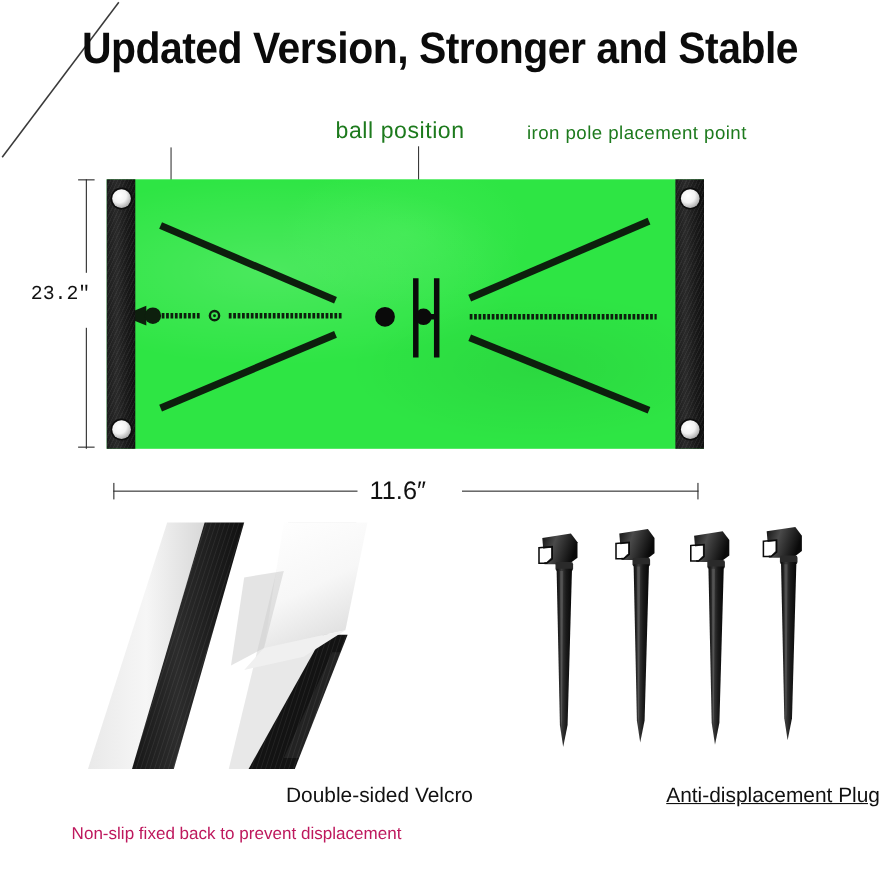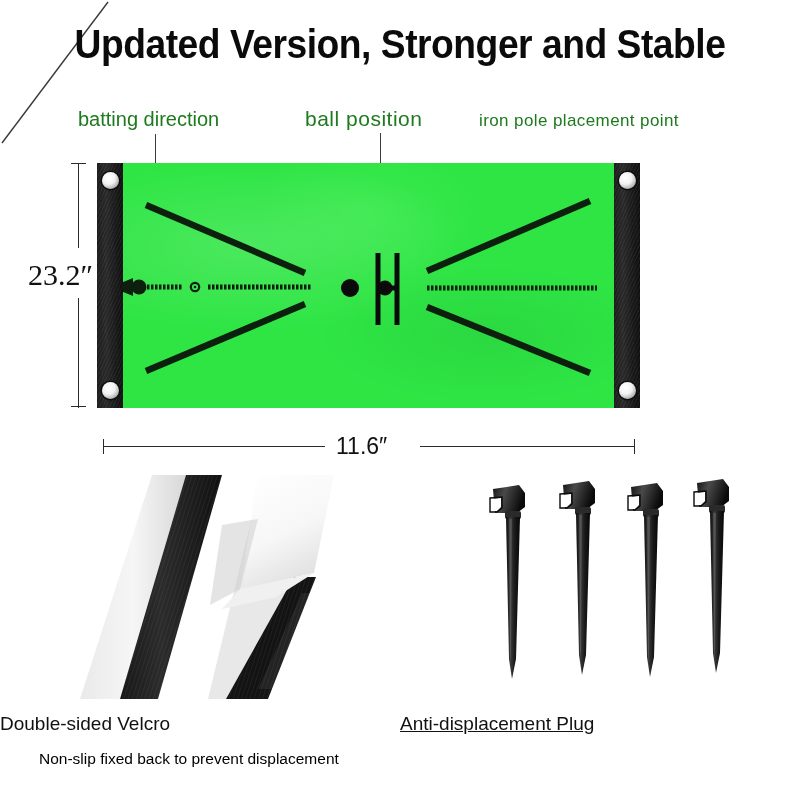--- a/index.html
+++ b/index.html
@@ -79,21 +79,21 @@
   .grommet.br{left:522px;top:219px;}
 
   
   .dim-line{position:absolute;background:#2b2b2b;}
   #dimv-top{left:78px;top:163px;width:1.3px;height:85px;}
   #dimv-bot{left:78px;top:298px;width:1.3px;height:110px;}
   #dimv-cap-t{left:71px;top:163px;width:15px;height:1.3px;}
   #dimv-cap-b{left:71px;top:406px;width:15px;height:1.3px;}
   #dim-v-text{
     position:absolute;left:28px;top:258px;
-    font-size:30px;color:#111;font-family:Liberation Serif, serif;
+    font-size:18px;color:#111;font-family:Liberation Mono, monospace;
     white-space:nowrap;
   }
   #dimh-left{left:103px;top:446px;width:222px;height:1.3px;}
   #dimh-right{left:420px;top:446px;width:215px;height:1.3px;}
   #dimh-cap-l{left:103px;top:439px;width:1.3px;height:15px;}
   #dimh-cap-r{left:634px;top:439px;width:1.3px;height:15px;}
   #dim-h-text{
     position:absolute;left:336px;top:433px;
     font-size:23px;color:#111;font-family:"Liberation Sans", sans-serif;
     white-space:nowrap;
@@ -101,43 +101,41 @@
   }
 
   
   .photo{position:absolute;overflow:hidden;background:#ffffff;}
   #photo-velcro{left:62px;top:473px;width:330px;height:228px;}
   #photo-plugs{left:455px;top:473px;width:330px;height:228px;}
   .photo svg{display:block;}
 
   
   .cap-title{
-    position:absolute;text-align:left;
+    position:absolute;text-align:right;
     font-size:19px;color:#111;white-space:nowrap;
     font-family:"Liberation Sans", sans-serif;
   }
   .cap-sub{
-    position:absolute;text-align:left;
-    font-size:15.5px;color:#000000;white-space:nowrap;
-    font-family:"Liberation Sans", sans-serif;
-    padding-left:39px;
+    position:absolute;text-align:center;
+    font-size:15.5px;color:#be185d;white-space:nowrap;
+    font-family:"Liberation Sans", sans-serif;
   }
   #cap-velcro-title{left:0;top:713px;width:430px;}
   #cap-velcro-sub{left:0;top:750px;width:430px;}
   #cap-plug-title{left:400px;top:713px;width:400px;text-decoration:underline;}
   #cap-plug-sub{left:398px;top:750px;width:400px;}
 </style>
 </head>
 <body>
 
 <div id="root">
 
   <div class="title">Updated Version, Stronger and Stable</div>
 
-  <div class="callout" id="lbl-batting">batting direction</div>
   <div class="callout" id="lbl-ball">ball  position</div>
   <div class="callout" id="lbl-iron">iron  pole  placement  point</div>
 
   <div class="leader" id="leader-batting"></div>
   <div class="leader" id="leader-ball"></div>
   <div id="leader-iron">
     <svg width="110" height="145" viewBox="0 0 110 145">
       <line x1="108" y1="2" x2="2" y2="143" stroke="#3a3a3a" stroke-width="1.4"></line>
     </svg>
   </div>

